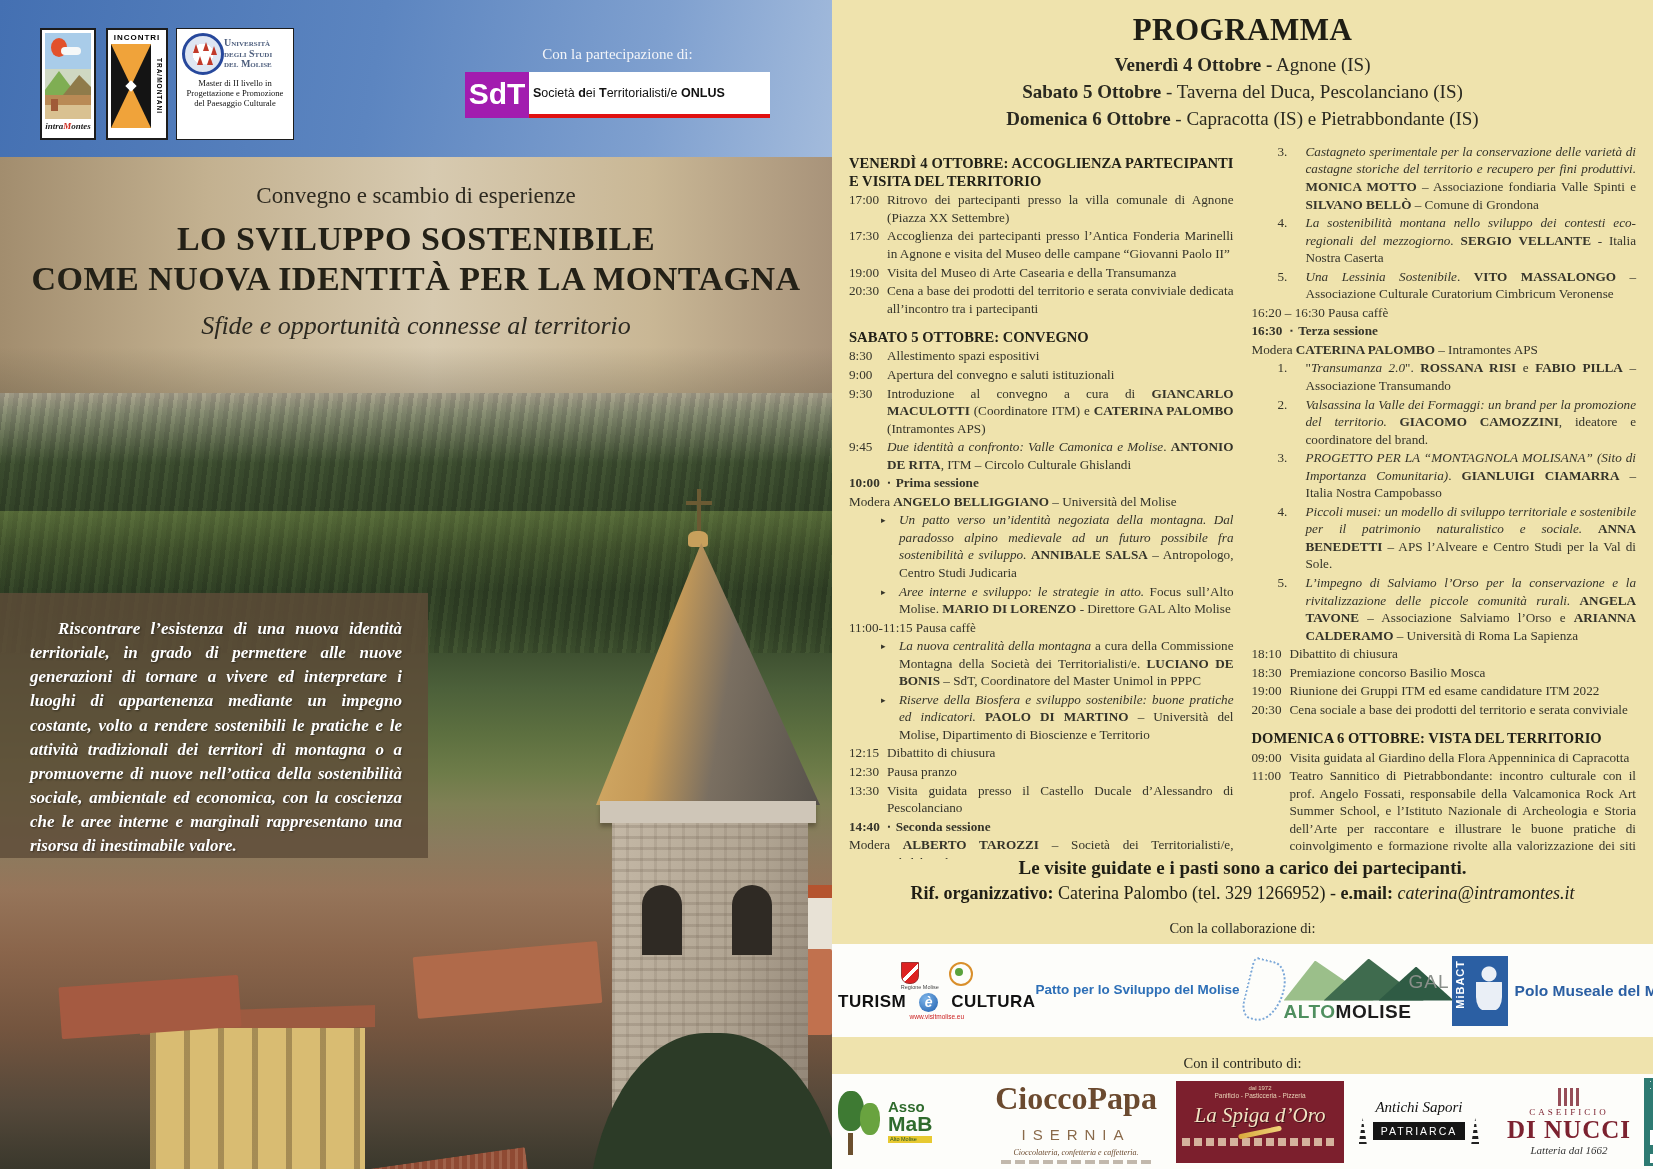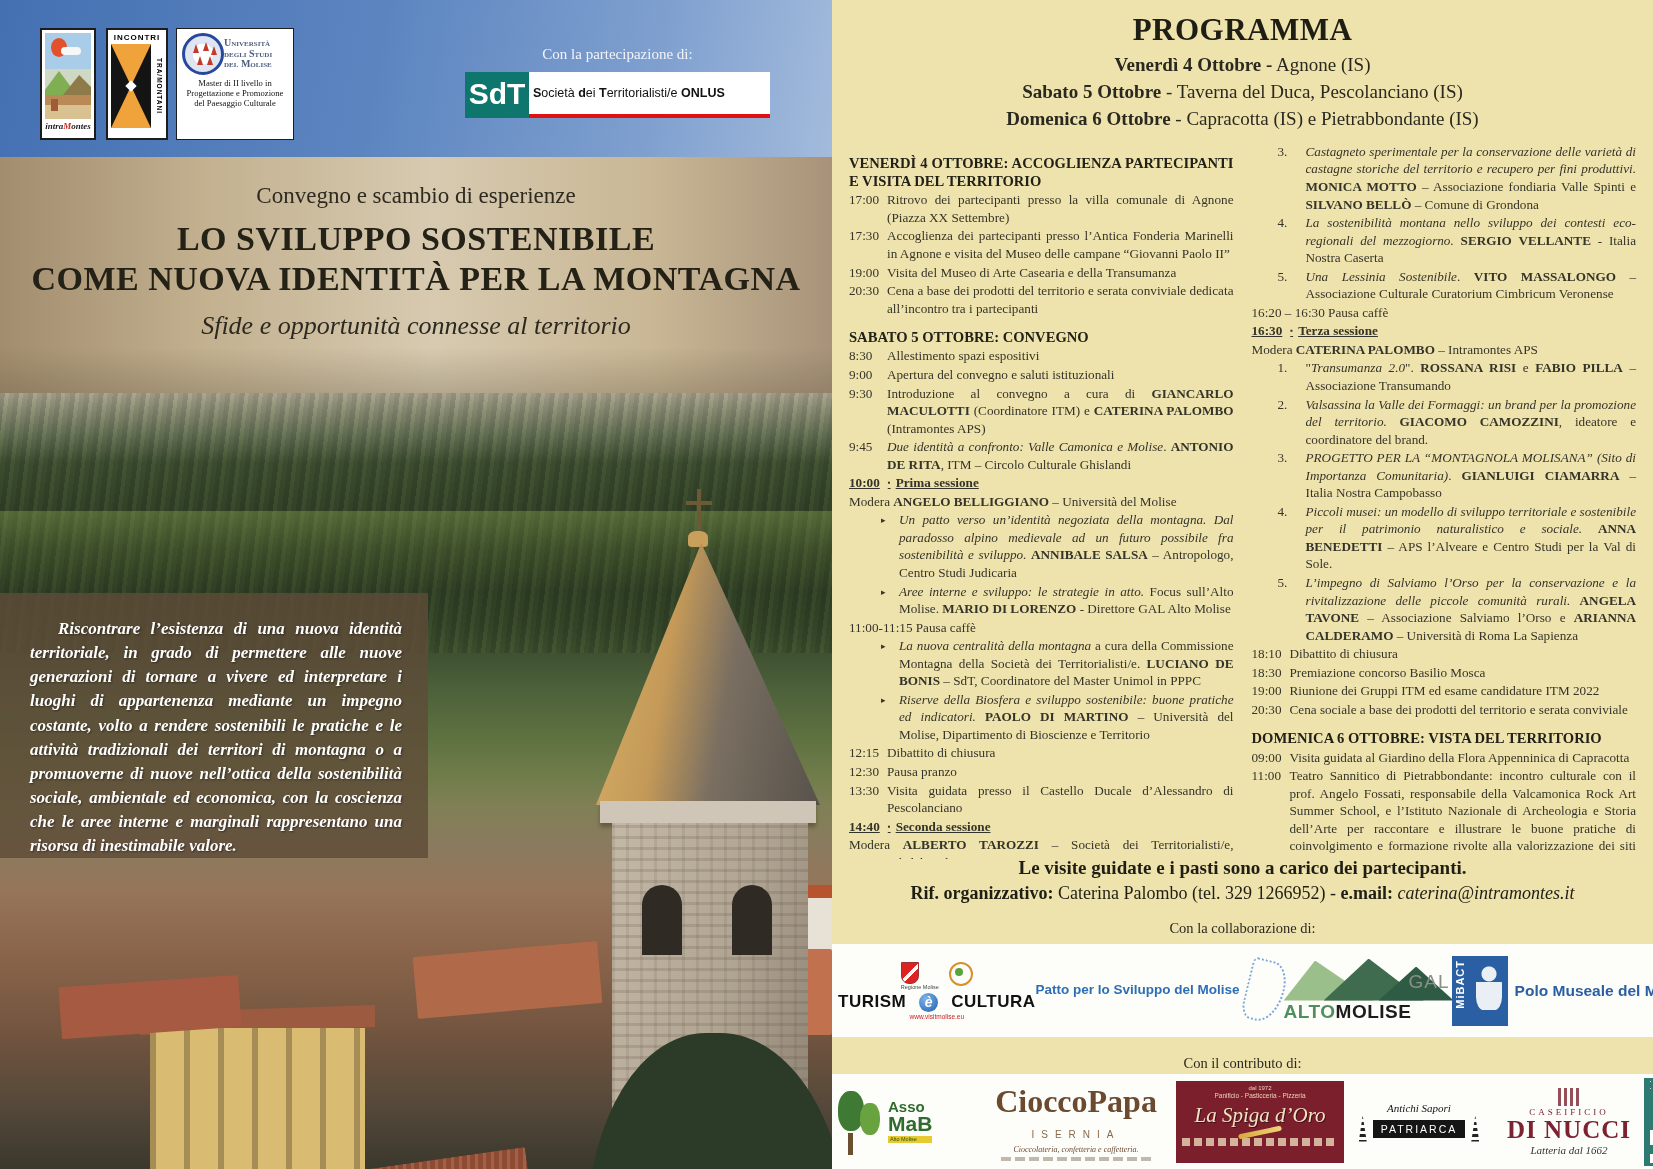--- a/index.html
+++ b/index.html
@@ -40,21 +40,21 @@
   .uni-seal i{position:absolute;width:6px;height:9px;background:#c23a2a;clip-path:polygon(50% 0,100% 100%,0 100%);}
   .uni-seal i:nth-child(1){left:8px;top:8px;} .uni-seal i:nth-child(2){left:18px;top:6px;}
   .uni-seal i:nth-child(3){left:26px;top:10px;} .uni-seal i:nth-child(4){left:12px;top:20px;}
   .uni-seal i:nth-child(5){left:22px;top:20px;}
   .uni-t{font-variant:small-caps;color:#4d5e7d;font-size:10px;line-height:1.05;font-weight:bold;}
   .uni-master{font-size:8.6px;text-align:center;line-height:1.15;margin-top:4px;color:#111;}
   
   .part-label{position:absolute;left:465px;top:46px;width:305px;text-align:center;
               color:#f2f4f8;font-size:15px;}
   .sdt{position:absolute;left:465px;top:72px;width:305px;height:46px;background:#fff;display:flex;}
-  .sdt-l{flex:0 0 64px;background:#0f766e;color:#fff;font-family:"Liberation Sans",sans-serif;
+  .sdt-l{flex:0 0 64px;background:#a21caf;color:#fff;font-family:"Liberation Sans",sans-serif;
          font-weight:bold;font-size:30px;line-height:44px;text-align:center;}
   .sdt-r{flex:1;position:relative;font-family:"Liberation Sans",sans-serif;font-size:12.5px;
          padding:14px 4px 0 4px;color:#111;border-bottom:4px solid #e01111;box-sizing:border-box;white-space:nowrap;}
   
   .band{position:absolute;left:0;top:157px;width:832px;height:236px;text-align:center;
         background:linear-gradient(to right,#a28d6e 0%,#c3b190 25%,#d7cab0 52%,#c9b795 78%,#a8937a 100%);}
   .band:after{content:"";position:absolute;left:0;bottom:0;width:100%;height:46px;
         background:linear-gradient(to top,rgba(90,80,60,.28),rgba(90,80,60,0));}
   .kicker{margin:0;padding-top:26px;font-size:23px;color:#2e2a20;}
   .title{margin:10px 0 0;font-size:34px;font-weight:bold;line-height:40px;color:#242117;letter-spacing:.5px;}
@@ -114,21 +114,21 @@
   .pcol{flex:1;font-size:13.2px;line-height:1.33;text-align:justify;}
   .pb{margin:0 0 1px;}
   .pb.h{font-weight:bold;font-size:14.6px;margin-top:11px;color:#222118;line-height:1.25;}
   .pb.item{padding-left:38px;}
   .pb.item .time{display:inline-block;width:38px;margin-left:-38px;}
   .pb.num{padding-left:54px;}
   .pb.num .n{display:inline-block;width:28px;margin-left:-28px;}
   .pb.bullet{padding-left:50px;}
   .pb.bullet .g{display:inline-block;width:30px;margin-left:-30px;box-sizing:border-box;
      padding-left:12px;font-size:9px;vertical-align:1px;}
-  .pb.session{font-weight:bold;text-decoration:underline;}
+  .pb.session{font-weight:bold;}
   .pb.session .sq{font-size:8px;vertical-align:2px;padding:0 5px 0 8px;}
   .b{font-weight:bold;} .ti{font-style:italic;}
   .notes{position:absolute;left:0;top:856px;width:100%;text-align:center;color:#1f1e15;}
   .notes p{margin:0;}
   .note1{font-size:19px;line-height:1.3;}
   .note2{font-size:18px;line-height:1.35;}
   .band-label{position:absolute;left:0;width:100%;text-align:center;font-size:14.5px;color:#2a2920;}
   .lbl-collab{top:920px;} .lbl-contrib{top:1055px;}
   .wband{position:absolute;left:0;width:100%;background:#fdfdfa;display:flex;align-items:center;
      justify-content:space-evenly;padding:0 6px;box-sizing:border-box;}
@@ -170,31 +170,31 @@
   .amb-trees i{position:absolute;background:#3e7a33;border-radius:45%;}
   .amb-trees i:nth-child(1){left:0;top:2px;width:26px;height:40px;}
   .amb-trees i:nth-child(2){left:22px;top:14px;width:20px;height:32px;background:#69a33f;}
   .amb-trees b{position:absolute;left:10px;bottom:0;width:5px;height:22px;background:#6b4f2e;}
   .amb-txt{text-align:left;line-height:.95;}
   .amb-a{color:#2f6b2d;font-weight:bold;font-size:15px;}
   .amb-m{color:#2f6b2d;font-weight:bold;font-size:21px;}
   .amb-bar{margin-top:2px;background:#e7c931;color:#225222;font-size:5.5px;padding:1px 2px;}
   .ciocco{width:200px;}
   .ciocco-name{font-family:"Liberation Serif",serif;font-weight:bold;font-size:32px;color:#6b4a2f;}
-  .ciocco-city{font-size:10px;letter-spacing:7px;color:#8a6a4a;margin-top:9px;}
+  .ciocco-city{font-size:15px;letter-spacing:7px;color:#8a6a4a;margin-top:9px;}
   .ciocco-tag{font-family:"Liberation Serif",serif;font-style:italic;font-size:8px;color:#6b4a2f;margin-top:5px;}
   .ciocco-addr{height:4px;width:150px;margin:3px auto 0;background:repeating-linear-gradient(90deg,#9a8a78 0 10px,transparent 10px 14px);opacity:.6;}
   .spiga{width:168px;height:82px;background:#7c1f2d;color:#f2e3c2;padding:4px 6px;box-sizing:border-box;}
   .spiga-top{font-size:6px;opacity:.9;}
   .spiga-pre{font-size:6.5px;opacity:.9;margin-top:1px;}
   .spiga-name{font-family:"Liberation Serif",serif;font-style:italic;font-size:21px;margin-top:4px;text-shadow:1px 1px 0 #40101a;}
   .spiga-wheat{width:44px;height:5px;margin:2px auto 0;background:linear-gradient(90deg,#d8a93c,#f0d27a);border-radius:3px;transform:rotate(-12deg);}
   .spiga-lines{height:8px;margin-top:3px;background:repeating-linear-gradient(90deg,rgba(242,227,194,.75) 0 8px,transparent 8px 12px);}
   .patri{width:150px;font-family:"Liberation Serif",serif;}
-  .patri-script{font-style:italic;font-size:11px;color:#111;}
+  .patri-script{font-style:italic;font-size:15px;color:#111;}
   .patri-wheat{display:flex;align-items:center;justify-content:center;gap:6px;margin-top:2px;}
   .patri-ear{width:8px;height:26px;background:repeating-linear-gradient(180deg,#222 0 3px,transparent 3px 6px);clip-path:polygon(50% 0,100% 100%,0 100%);}
   .patri-box{background:#151515;color:#fff;font-family:"Liberation Sans",sans-serif;font-size:10.5px;
      letter-spacing:2px;padding:3px 8px;}
   .nucci{width:150px;font-family:"Liberation Serif",serif;color:#7c2230;}
   .nucci-tower{width:22px;height:18px;margin:0 auto;background:
      repeating-linear-gradient(90deg,#7c2230 0 3px,transparent 3px 6px);opacity:.8;}
   .nucci-top{font-size:9px;letter-spacing:3px;margin-top:1px;}
   .nucci-name{font-size:25px;font-weight:bold;letter-spacing:1px;line-height:1;}
   .nucci-sub{font-style:italic;font-size:11px;margin-top:2px;color:#333;}

